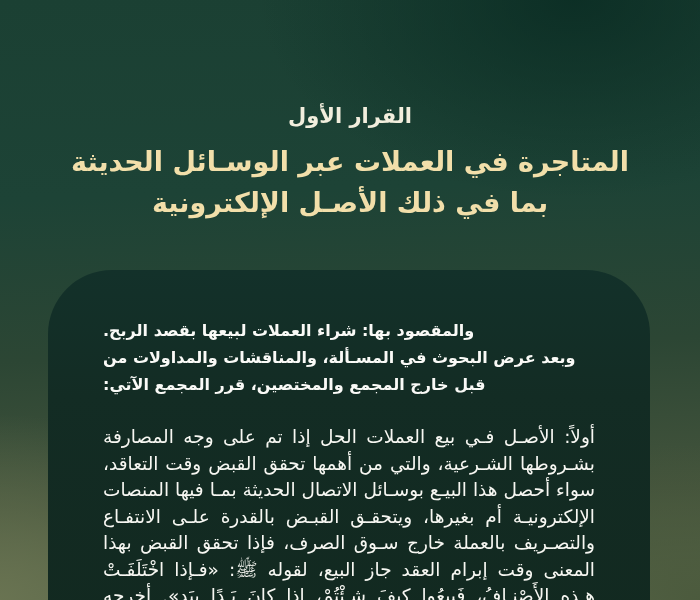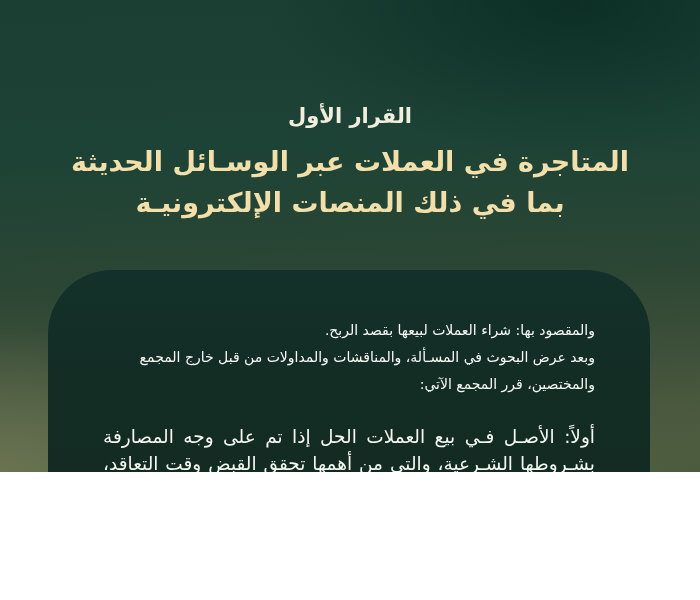--- a/index.html
+++ b/index.html
@@ -7,21 +7,21 @@
     padding: 0;
     width: 700px;
     height: 600px;
     overflow: hidden;
     font-family: "DejaVu Sans", sans-serif;
   }
 
   .stage {
     position: relative;
     width: 700px;
-    height: 472px;
+    height: 600px;
     overflow: hidden;
     background:
       radial-gradient(75% 55% at 82% 0%, rgba(10,44,35,0.85) 0%, rgba(10,44,35,0) 60%),
       radial-gradient(55% 50% at 0% 100%, rgba(106,116,82,0.95) 0%, rgba(106,116,82,0) 62%),
       radial-gradient(60% 45% at 100% 100%, rgba(74,89,60,0.9) 0%, rgba(74,89,60,0) 58%),
       linear-gradient(178deg, #1b4033 0%, #1d4336 32%, #2c4634 58%, #44543c 82%, #5a684a 100%);
   }
 
   
   .hero {
@@ -58,45 +58,45 @@
     box-sizing: border-box;
     background: linear-gradient(180deg, #13312a 0%, #132c24 35%, #122920 100%);
     border-radius: 64px 64px 0 0;
     padding: 47px 55px 0 55px;
     direction: rtl;
     overflow: hidden;
   }
   .intro {
     margin: 0 0 26px 0;
     color: #fafaf7;
-    font-weight: normal;
-    font-size: 14px;
+    font-weight: bold;
+    font-size: 16px;
     line-height: 27px;
-    text-align: right;
+    text-align: left;
   }
   .intro .intro-line { display: block; }
   .body-paragraph {
     margin: 0;
     color: #f7f7f2;
     font-size: 18.5px;
     line-height: 26.5px;
     text-align: justify;
     text-justify: inter-word;
   }
 </style>
 </head>
 <body>
 
 <div class="stage">
 
   <header class="hero">
     <div class="kicker">القرار الأول</div>
     <h1 class="main-title">
       <span class="title-line">المتاجرة في العملات عبر الوسـائل الحديثة</span>
-      <span class="title-line">بما في ذلك المنصات الإلكترونيـة</span>
+      <span class="title-line">بما في ذلك الأصـل الإلكترونية</span>
     </h1>
   </header>
 
   <section class="card">
     <p class="intro">
       <span class="intro-line">والمقصود بها: شراء العملات لبيعها بقصد الربح.</span>
       <span class="intro-line">وبعد عرض البحوث في المسـألة، والمناقشات والمداولات من قبل خارج المجمع والمختصين، قرر المجمع الآتي:</span>
     </p>
     <p class="body-paragraph">أولاً: الأصـل فـي بيع العملات الحل إذا تم على وجه المصارفة بشـروطها الشـرعية، والتي من أهمها تحقق القبض وقت التعاقد، سواء أحصل هذا البيـع بوسـائل الاتصال الحديثة بمـا فيها المنصات الإلكترونيـة أم بغيرها، ويتحقـق القبـض بالقدرة علـى الانتفـاع والتصـريف بالعملة خارج سـوق الصرف، فإذا تحقق القبض بهذا المعنى وقت إبرام العقد جاز البيع، لقوله ﷺ: «فـإذا اخْتَلَفَـتْ هـذِه الأَصْنـافُ، فَبِيعُوا كيفَ شِـئْتُمْ، إذا كانَ يَـدًا بيَدٍ». أخرجه مسلم.</p>
   </section>

